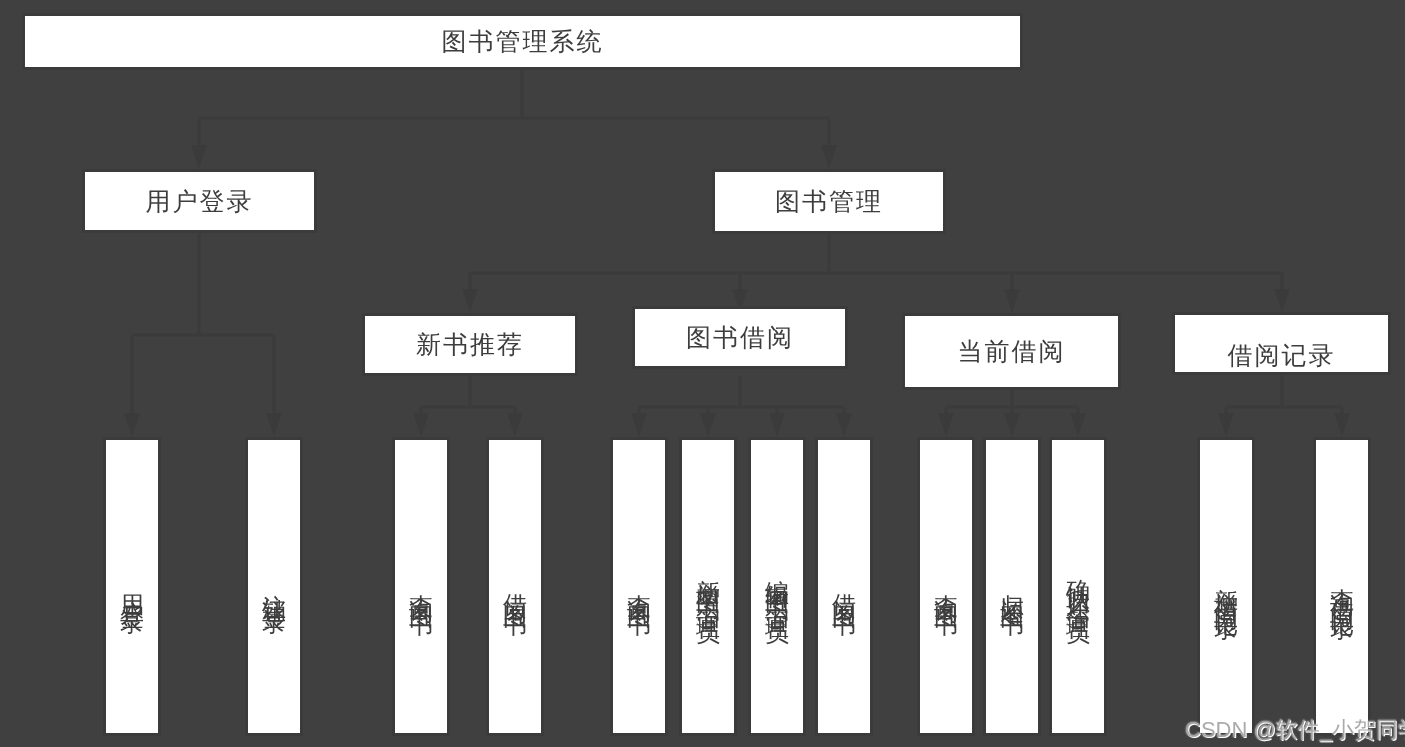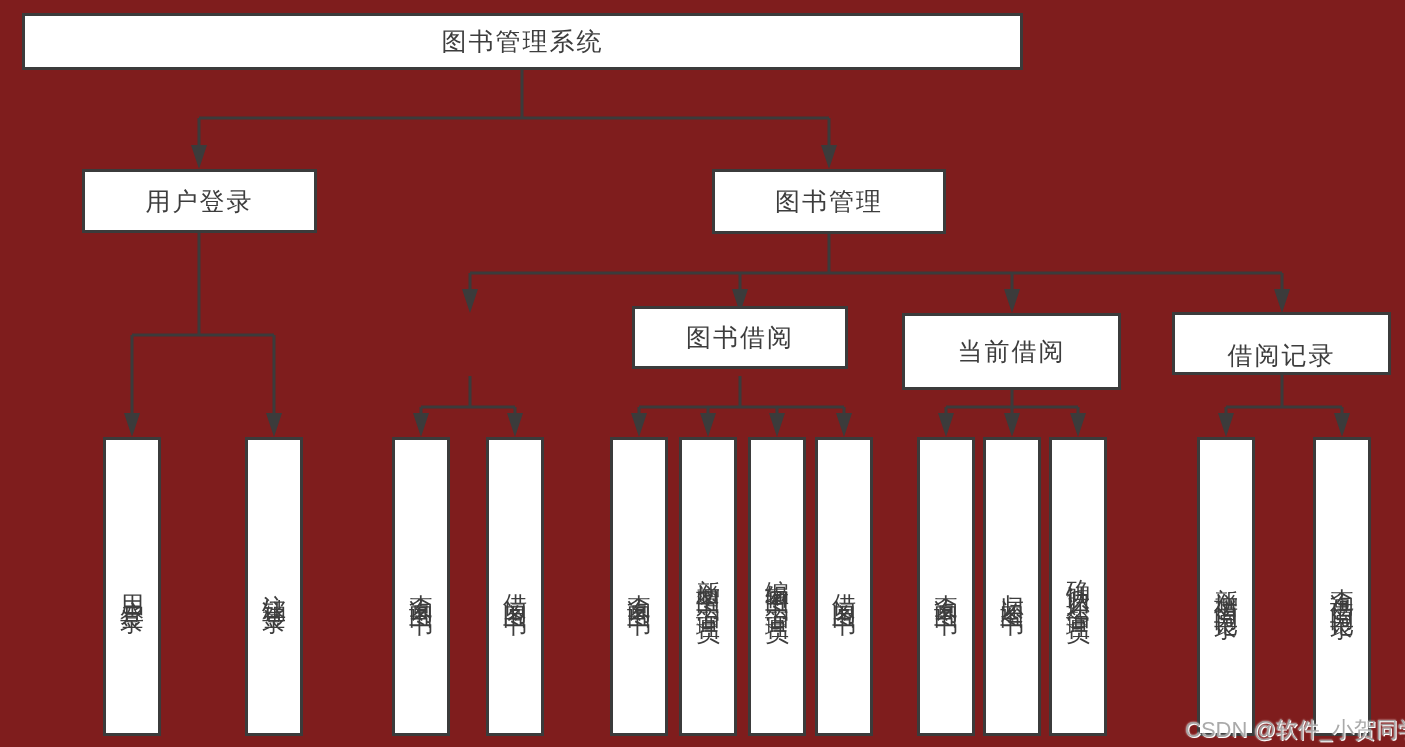--- a/index.html
+++ b/index.html
@@ -1,19 +1,19 @@
 <!DOCTYPE html>
 <html><head>
 <meta charset="utf-8">
 <style>
   html,body{margin:0;padding:0;background:#ffffff;}
   .canvas{
     position:relative;
     width:1405px;height:747px;
-    background:#7f1d1d;
+    background:#404040;
     font-family:"Liberation Sans","DejaVu Sans",sans-serif;
     overflow:hidden;
   }
   .wires{position:absolute;left:0;top:0;width:1405px;height:747px;}
   .wires path{stroke:#3b3b3b;stroke-width:3;fill:none;}
   .wires polygon{fill:#3b3b3b;stroke:none;}
   .box{
     position:absolute;
     box-sizing:border-box;
     border:3px solid #3b3b3b;
@@ -104,20 +104,23 @@
     <span>图书管理系统</span>
   </div>
 
   <div class="box h n-login">
     <span>用户登录</span>
   </div>
   <div class="box h n-manage">
     <span>图书管理</span>
   </div>
 
+  <div class="box h n-l3-0">
+    <span>新书推荐</span>
+  </div>
   <div class="box h n-l3-1">
     <span>图书借阅</span>
   </div>
   <div class="box h n-l3-2">
     <span>当前借阅</span>
   </div>
   <div class="box h n-l3-3">
     <span>借阅记录</span>
   </div>
 

